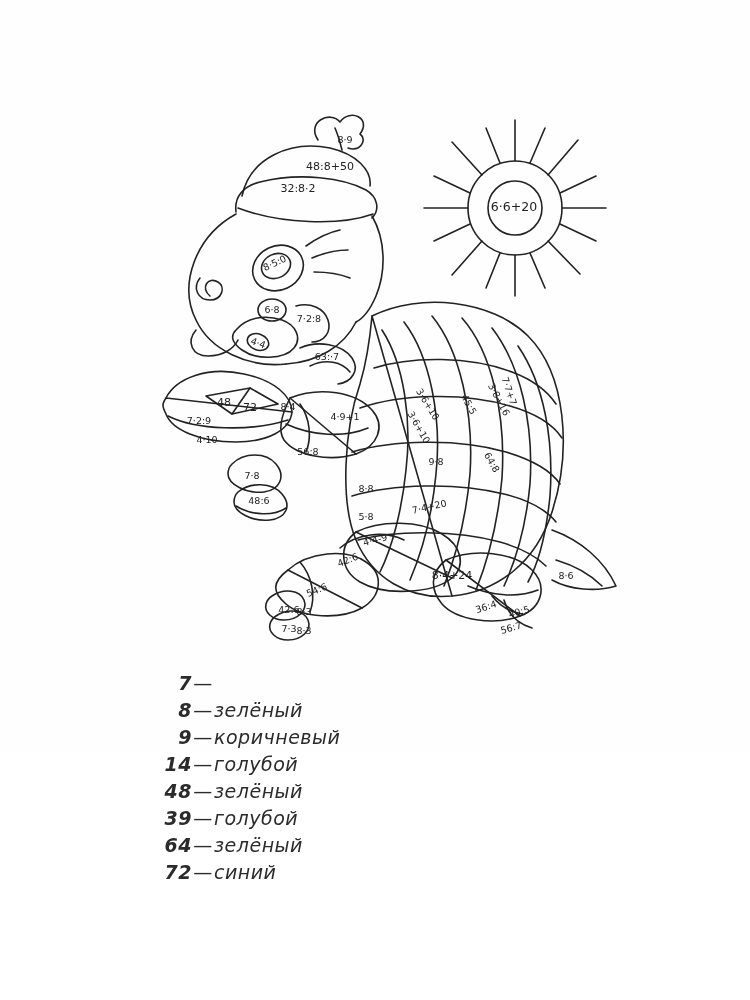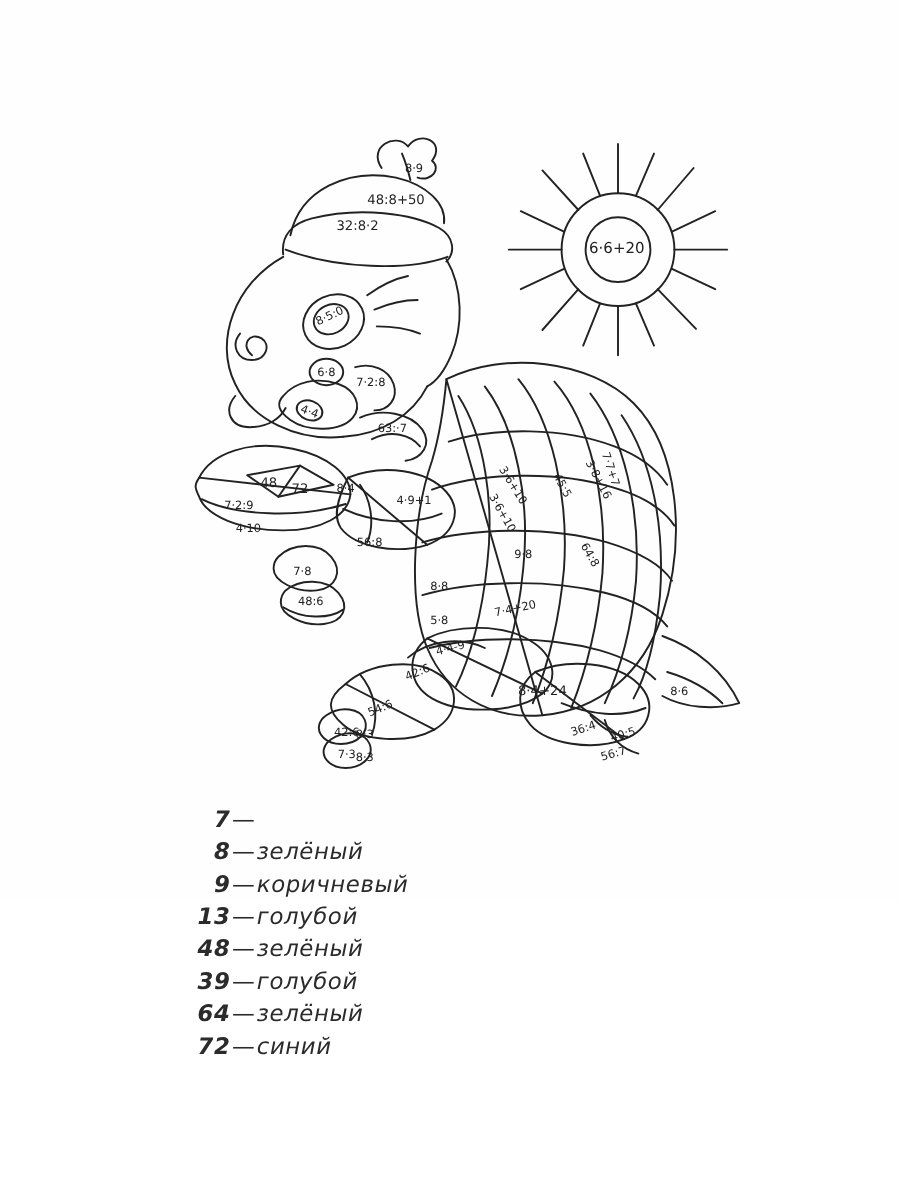--- a/index.html
+++ b/index.html
@@ -242,21 +242,21 @@
       <span class="legend-num">8</span>
       <span class="legend-dash">—</span>
       <span class="legend-color">зелёный</span>
     </div>
     <div class="legend-row">
       <span class="legend-num">9</span>
       <span class="legend-dash">—</span>
       <span class="legend-color">коричневый</span>
     </div>
     <div class="legend-row">
-      <span class="legend-num">13</span>
+      <span class="legend-num">14</span>
       <span class="legend-dash">—</span>
       <span class="legend-color">голубой</span>
     </div>
     <div class="legend-row">
       <span class="legend-num">48</span>
       <span class="legend-dash">—</span>
       <span class="legend-color">зелёный</span>
     </div>
     <div class="legend-row">
       <span class="legend-num">39</span>

